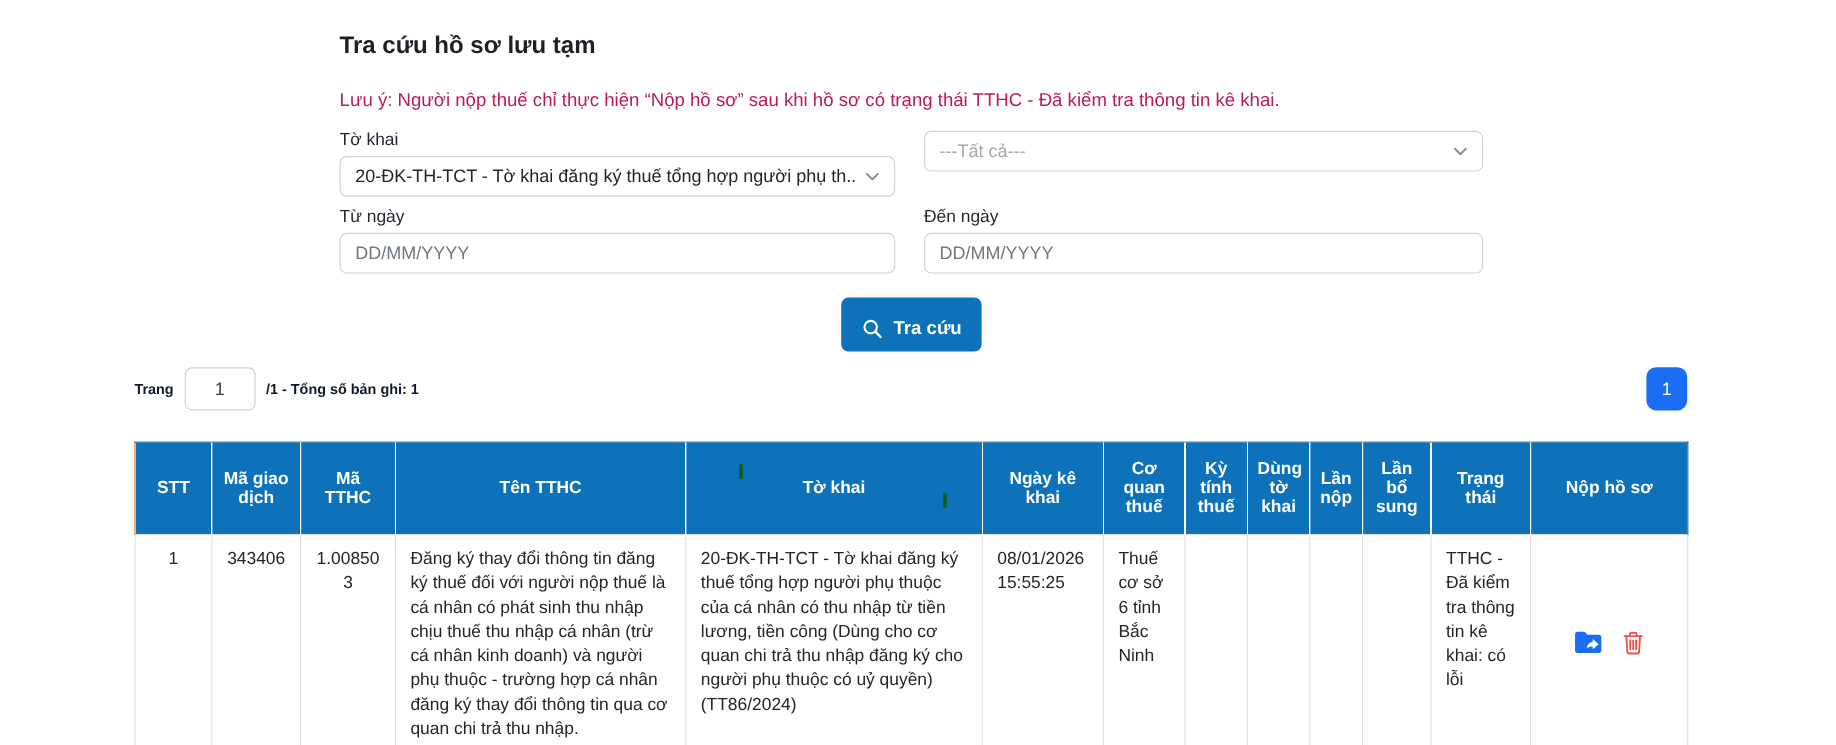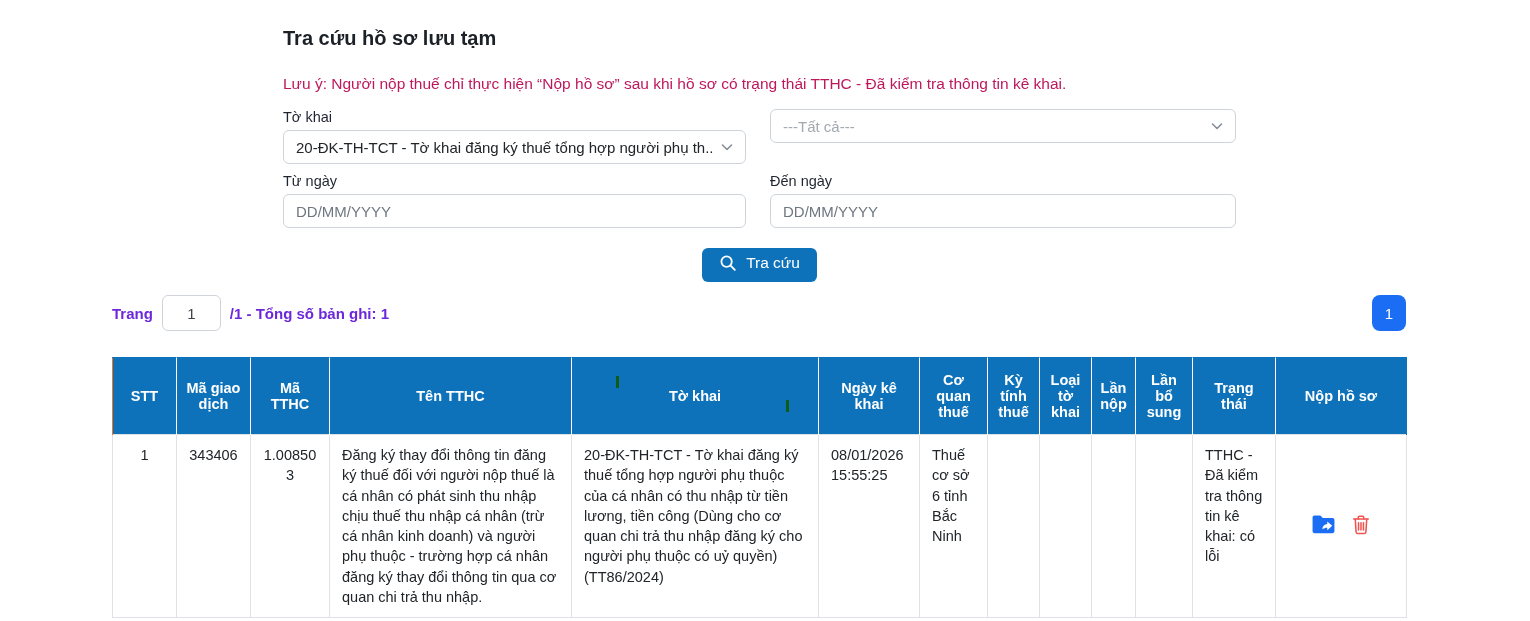--- a/index.html
+++ b/index.html
@@ -22,25 +22,25 @@
   .select-box .val.placeholder { color:#a3a9b0; }
   .chev { flex:0 0 auto; margin-left:6px; display:flex; }
   .text-input {
     width:100%; height:34px; border:1px solid #ced4da; border-radius:6px;
     padding:0 12px; font-size:15px; color:#212529; font-family:inherit; outline:none;
   }
   .text-input::placeholder { color:#6e7780; opacity:1; }
   .btn-row { margin-top:20px; text-align:center; }
   .search-btn {
     display:inline-flex; align-items:center; gap:9px; background:#0d72b9; color:#fff;
-    border:none; border-radius:6px; padding:6px 17px 10px; font-size:15.5px; font-weight:normal;
+    border:none; border-radius:6px; padding:17px 17px 10px; font-size:15.5px; font-weight:bold;
     cursor:pointer; font-family:inherit;
   }
   .pagination { margin:13px 0 0 112px; width:1294px; display:flex; align-items:center; gap:9px; }
-  .pg-label, .pg-summary { font-weight:bold; font-size:15px; color:#6d28d9; }
+  .pg-label, .pg-summary { font-weight:bold; font-size:12px; color:#0f172a; }
   .page-input {
     width:59px; height:36px; border:1px solid #ced4da; border-radius:6px; text-align:center;
     font-size:15px; color:#3c4248; font-family:inherit; outline:none;
   }
   .page-active {
     margin-left:auto; width:34px; height:36px; background:#1b6ef3; border:none; color:#fff;
     border-radius:8px; font-size:15px; cursor:pointer; font-family:inherit;
   }
   table.results { margin:26px 0 0 112px; width:1294px; border-collapse:collapse; table-layout:fixed; }
   thead th {
@@ -146,21 +146,21 @@
       <th>Mã TTHC</th>
       <th>Tên TTHC</th>
       <th>
         <span class="artifact-mark m1"></span>
         <span class="artifact-mark m2"></span>
         <span>Tờ khai</span>
       </th>
       <th>Ngày kê khai</th>
       <th>Cơ quan thuế</th>
       <th>Kỳ tính thuế</th>
-      <th>Loại tờ khai</th>
+      <th>Dùng tờ khai</th>
       <th>Lần nộp</th>
       <th>Lần bổ sung</th>
       <th>Trạng thái</th>
       <th>Nộp hồ sơ</th>
     </tr>
   </thead>
   <tbody>
     <tr>
       <td class="center">1</td>
       <td class="center">343406</td>

